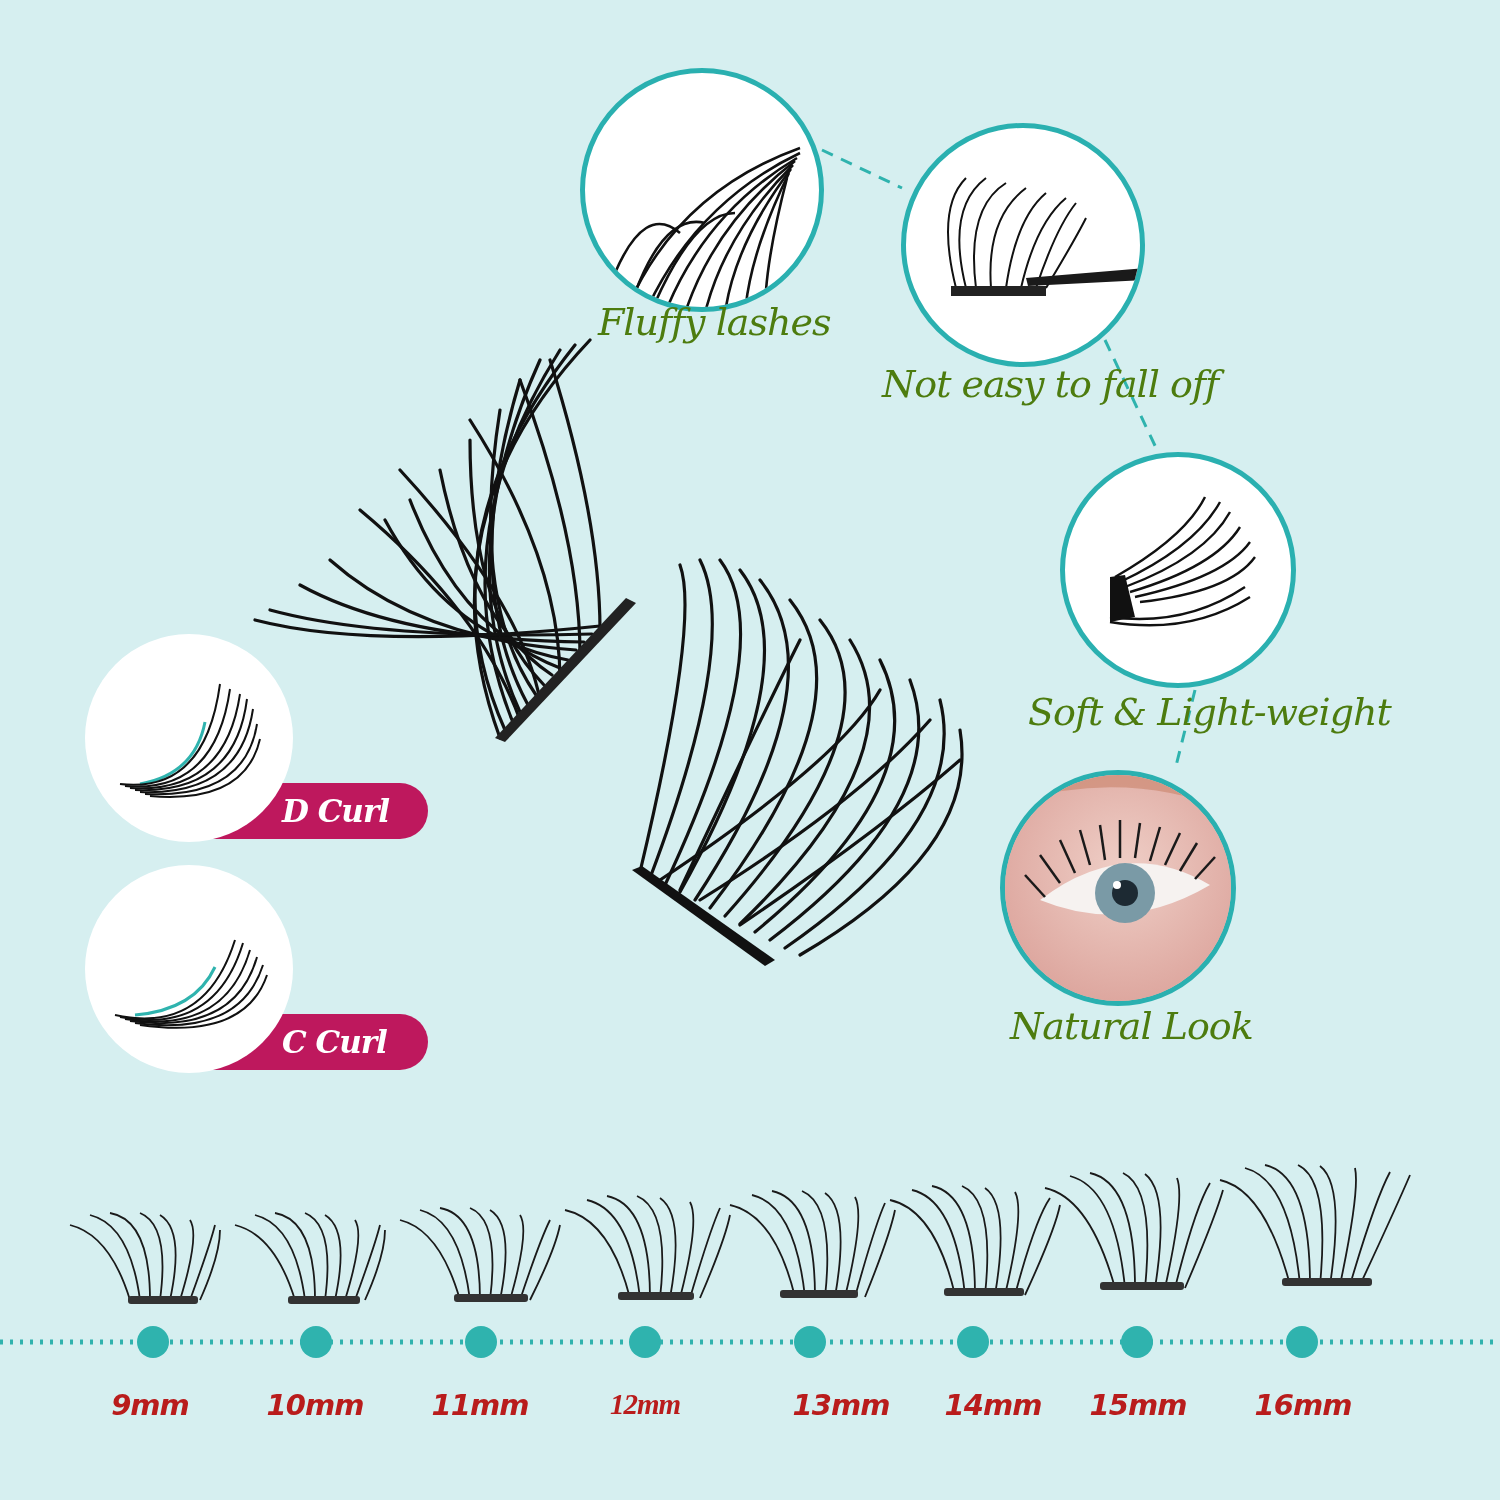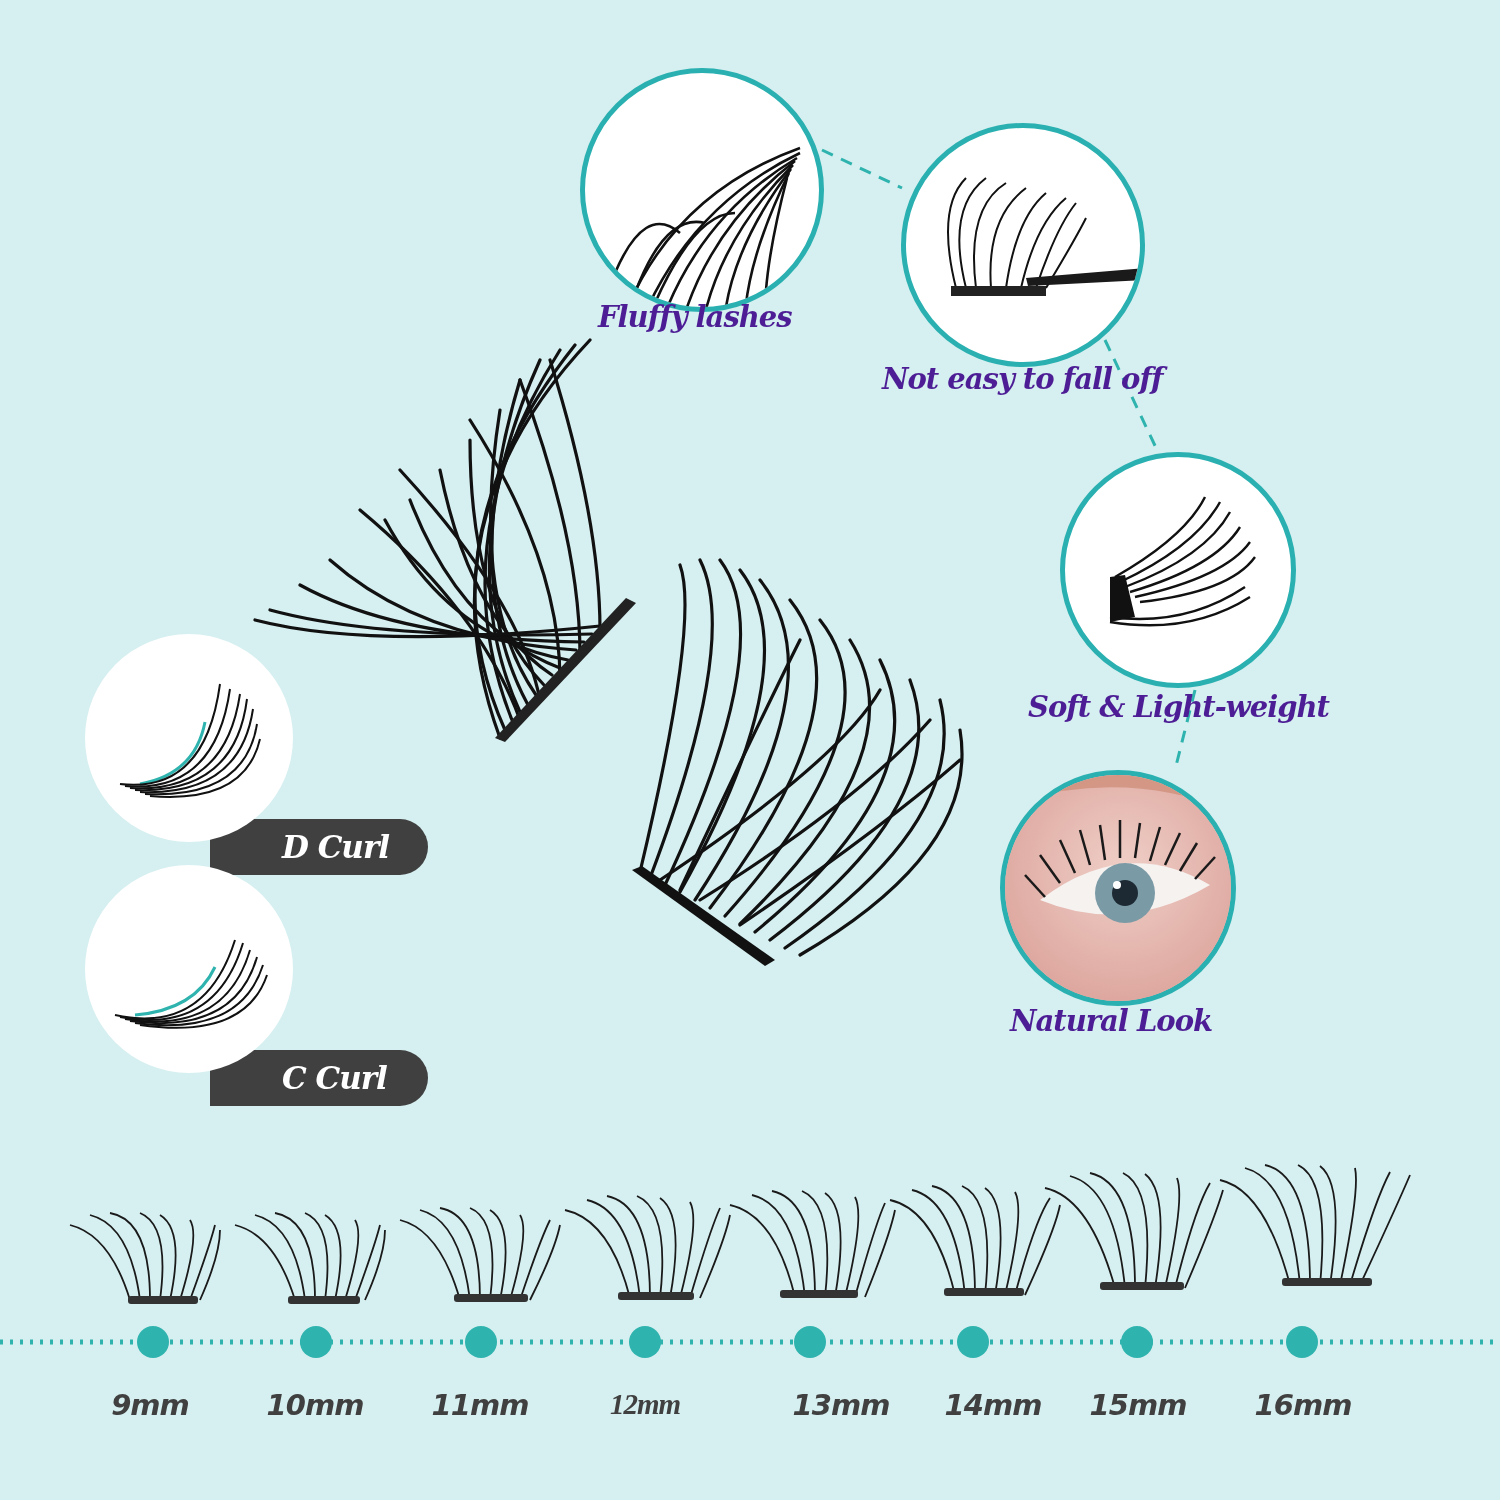--- a/index.html
+++ b/index.html
@@ -1,22 +1,22 @@
 <!DOCTYPE html>
 <html><head>
 <meta charset="utf-8">
 <style>
   html, body { margin:0; padding:0; }
   body { width:1500px; height:1500px; position:relative; overflow:hidden; background:#d6eff0; font-family:"DejaVu Serif", serif; }
   .circle { position:absolute; border-radius:50%; background:#ffffff; overflow:hidden; box-sizing:border-box; }
   .circle.bordered { border:5px solid #2ab0b0; }
-  .caption { position:absolute; font-family:"DejaVu Serif", serif; font-weight:bold; font-style:italic; color:#4c1d95; font-size:29px; letter-spacing:-1px; white-space:nowrap; }
-  .pill { position:absolute; background:#404040; border-radius:0 30px 30px 0; color:#fff; font-family:"DejaVu Serif", serif; font-weight:bold; font-style:italic; font-size:31px; letter-spacing:-1px; display:flex; align-items:center; box-sizing:border-box; padding-left:72px;margin-top:36px; }
+  .caption { position:absolute; font-family:"DejaVu Serif", serif; font-weight:normal; font-style:italic; color:#4d7c0f; font-size:38px; letter-spacing:-1px; white-space:nowrap; }
+  .pill { position:absolute; background:#be185d; border-radius:0 30px 30px 0; color:#fff; font-family:"DejaVu Serif", serif; font-weight:bold; font-style:italic; font-size:31px; letter-spacing:-1px; display:flex; align-items:center; box-sizing:border-box; padding-left:72px; }
   svg.overlay { position:absolute; left:0; top:0; }
-  .size-label { position:absolute; font-family:"DejaVu Sans", sans-serif; font-style:italic; font-weight:bold; font-size:29px; color:#404040; transform:translateX(-50%); letter-spacing:-1px; }
+  .size-label { position:absolute; font-family:"DejaVu Sans", sans-serif; font-style:italic; font-weight:bold; font-size:29px; color:#b91c1c; transform:translateX(-50%); letter-spacing:-1px; }
   .dot { position:absolute; width:32px; height:32px; border-radius:50%; background:#2fb3ae; transform:translate(-50%,-50%); }
 </style>
 </head>
 <body>
 
 <svg class="overlay" width="1500" height="1500">
   <line x1="822" y1="150" x2="902" y2="188" stroke="#2fb3ae" stroke-width="3" stroke-dasharray="12,9"></line>
   <line x1="1105" y1="340" x2="1158" y2="452" stroke="#2fb3ae" stroke-width="3" stroke-dasharray="12,9"></line>
   <line x1="1195" y1="690" x2="1175" y2="770" stroke="#2fb3ae" stroke-width="3" stroke-dasharray="12,9"></line>
 

